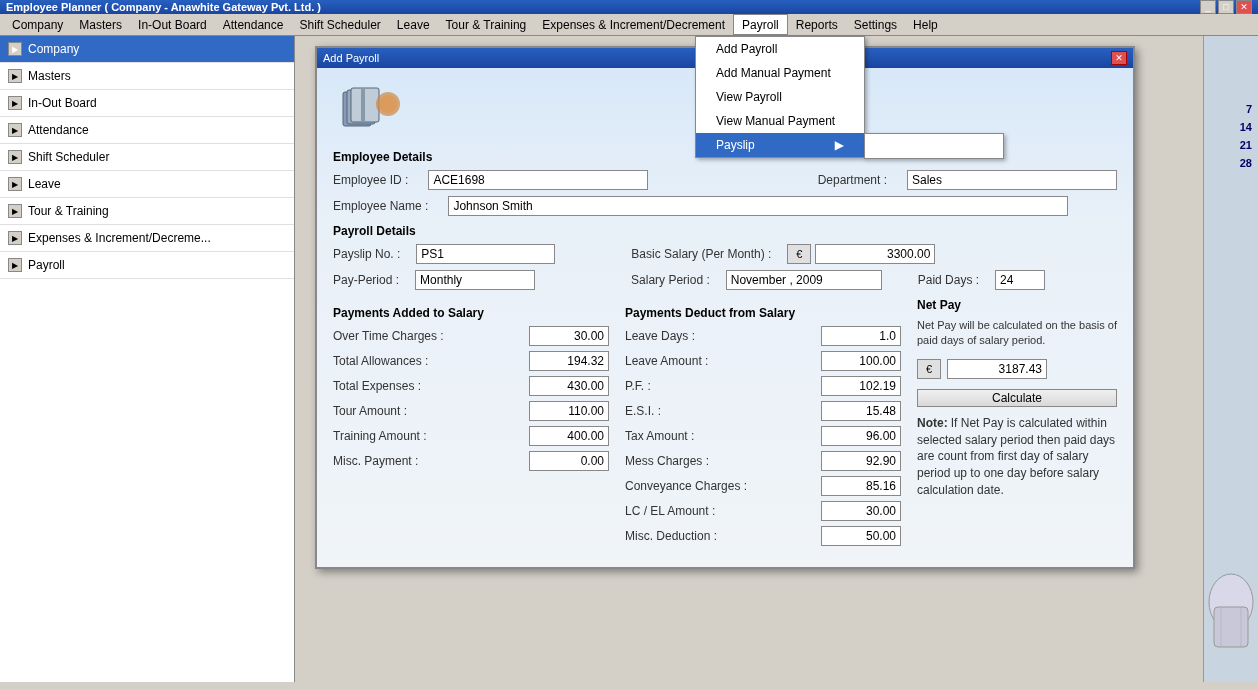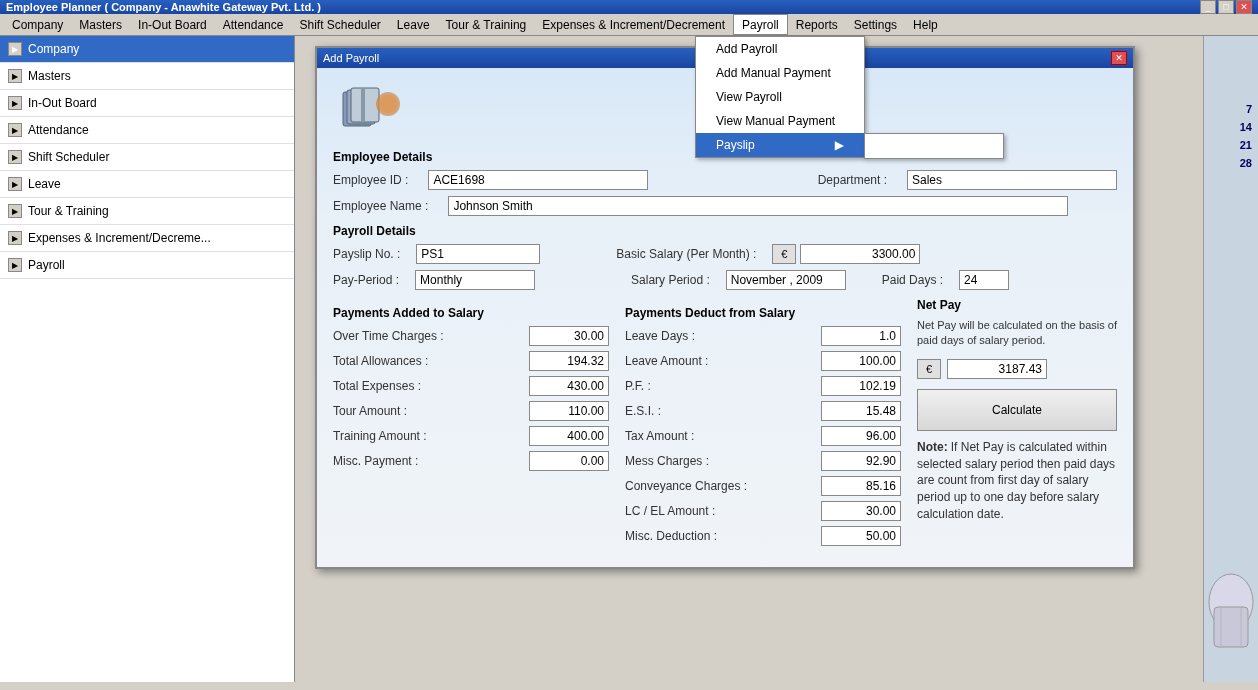--- a/index.html
+++ b/index.html
@@ -243,21 +243,21 @@
     .amount-input {
       width: 100px;
       height: 20px;
       border: 1px solid #888;
       background: white;
       text-align: right;
       padding: 8px 4px;
     }
     .calculate-btn {
       width: 100%;
-      height: 42px;
+      height: 18px;
       background: linear-gradient(to bottom, #f0f0f0, #d8d8d8);
       border: 1px solid #888;
       cursor: pointer;
       font-size: 12px;
       margin-bottom: 8px;
     }
     .note-text {
       font-size: 11px;
       color: #333;
       line-height: 1.4;
@@ -391,32 +391,32 @@
           </div>
         </div>
         <div class="form-row" style="margin-bottom:8px;">
           <span class="form-label">Employee Name :</span>
           <input class="form-input" style="width: 620px;" type="text" id="empName" value="Johnson Smith">
         </div>
 
         <div class="section-header">Payroll Details</div>
         <div class="payroll-row">
           <span class="form-label">Payslip No. :</span>
-          <input class="form-input" style="width: 124px;" type="text" id="payslipNo" value="PS1">
+          <input class="form-input" style="width: 139px;" type="text" id="payslipNo" value="PS1">
           <span class="form-label" style="margin-left:60px;">Basic Salary (Per Month) :</span>
           <div style="display:flex; align-items:center; gap:4px;">
             <div class="currency-box" style="background:#e0e0e0; border:1px solid #888; width:24px; height:20px; display:flex; align-items:center; justify-content:center;">€</div>
             <input class="form-input" style="width: 120px; text-align: right;" type="text" id="basicSalary" value="3300.00">
           </div>
         </div>
         <div class="payroll-row">
           <span class="form-label">Pay-Period :</span>
           <input class="form-input" style="width: 120px;" type="text" id="payPeriod" value="Monthly">
           <span class="form-label" style="margin-left:80px;">Salary Period :</span>
-          <input class="form-input" style="width: 120px;" type="text" id="salaryPeriod" value="November , 2009">
+          <input class="form-input" style="width: 156px;" type="text" id="salaryPeriod" value="November , 2009">
           <span class="form-label" style="margin-left:20px;">Paid Days :</span>
           <input class="form-input" style="width: 50px;" type="text" id="paidDays" value="24">
         </div>
 
         <div class="three-col">
 
           <div class="col-left">
             <div class="section-header">Payments Added to Salary</div>
             <div class="payment-row">
               <span class="payment-label">Over Time Charges :</span>

